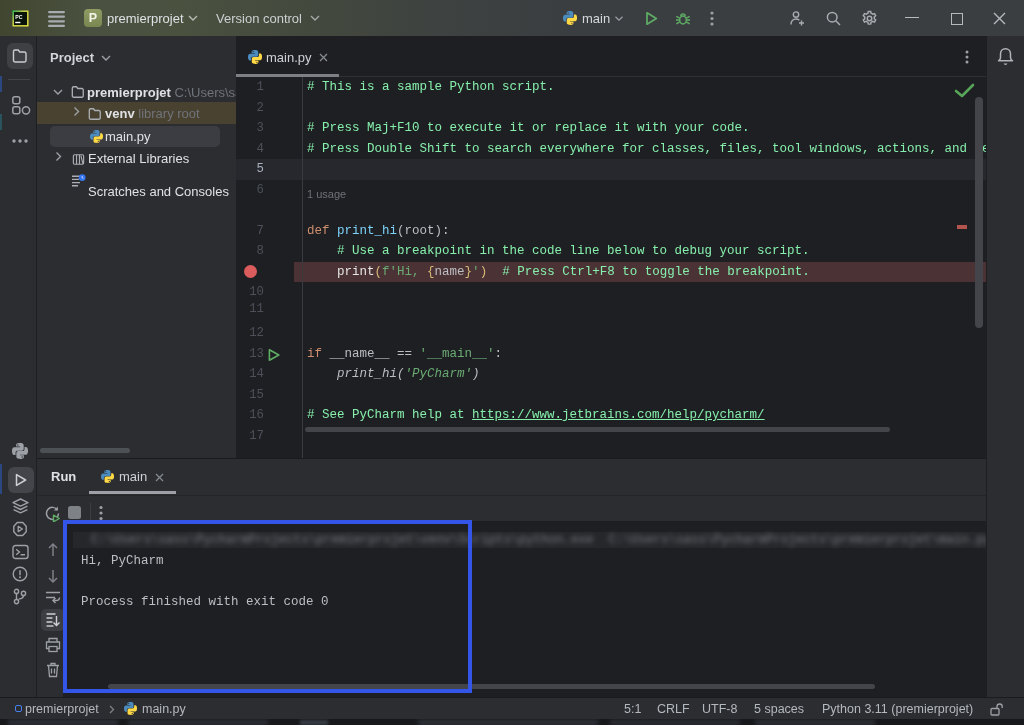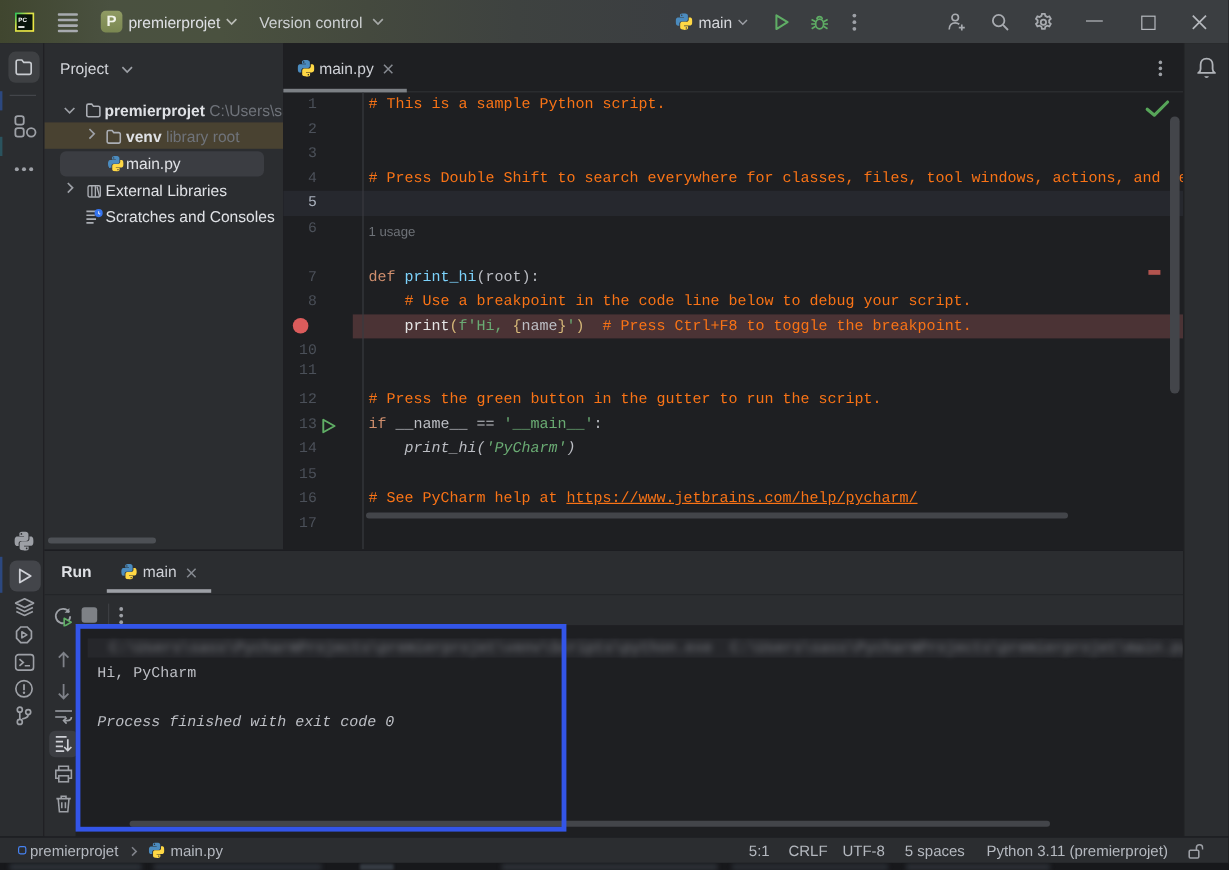--- a/index.html
+++ b/index.html
@@ -1,21 +1,21 @@
 <!DOCTYPE html>
 <html><head>
 <meta charset="utf-8">
 <style>
   html,body{margin:0;padding:0;background:#111;}
   #app{position:relative;width:1024px;height:725px;overflow:hidden;
        font-family:"Liberation Sans",sans-serif;background:#1E1F22;}
   .abs{position:absolute;}
   .mono{font-family:"Liberation Mono",monospace;font-size:12.5px;line-height:20.5px;white-space:pre;}
   svg{display:block;}
-  .cmt{color:#f97316;}
+  .cmt{color:#86efac;}
   .kw{color:#CF8E6D;}
   .fn{color:#7dd3fc;}
   .str{color:#6AAB73;}
   .par{color:#D5B778;}
   .txt{color:#BCBEC4;}
   .builtin{color:#e5e5e5;}
   .lnum{position:absolute;left:224px;width:40px;text-align:right;color:#4B5059;
         font-family:"Liberation Mono",monospace;font-size:12.3px;line-height:20.5px;}
 </style>
 </head>
@@ -187,21 +187,21 @@
       </g>
     </svg>
 
     <div class="abs" style="left:0;top:40px;width:1.5px;height:16px;background:#2D63D0;opacity:.5"></div>
     <div class="abs" style="left:0;top:78px;width:1.5px;height:16px;background:#2A7A8C;opacity:.5"></div>
     <div class="abs" style="left:0;top:428px;width:1.5px;height:30px;background:#2D63D0;opacity:.5"></div>
   </div>
 
   <div class="abs" id="projpanel" style="left:37px;top:36px;width:199px;height:422px;background:#2B2D30;overflow:hidden;">
 
-    <div class="abs" style="left:13px;top:13.5px;font-size:13px;font-weight:normal;color:#D3D5DA;">Project</div>
+    <div class="abs" style="left:13px;top:13.5px;font-size:13px;font-weight:bold;color:#D3D5DA;">Project</div>
     <svg class="abs" style="left:64px;top:18px" width="10" height="8" viewBox="0 0 10 8">
         <path d="M1 2l4 4 4-4" stroke="#9DA0A6" stroke-width="1.4" fill="none"></path>
       </svg>
 
     <div class="abs" style="left:0;top:66px;width:199px;height:22px;background:#494231;"></div>
     <div class="abs" style="left:13px;top:89.5px;width:170px;height:21.5px;background:#3B3D42;border-radius:5px;"></div>
 
     <svg class="abs" style="left:16px;top:52px" width="10" height="8" viewBox="0 0 10 8">
         <path d="M1 2l4 4 4-4" stroke="#9DA0A6" stroke-width="1.4" fill="none"></path>
       </svg>
@@ -234,21 +234,21 @@
     </svg>
     <div class="abs" style="left:51px;top:115px;font-size:13px;color:#DFE1E5;">External Libraries</div>
 
     <svg class="abs" style="left:34px;top:138px" width="15" height="14" viewBox="0 0 15 14">
       <g stroke="#ABAEB4" stroke-width="1.4">
           <path d="M1 2.2h9M1 5.4h7M1 8.6h8M1 11.8h6"></path>
         </g>
       <circle cx="11.2" cy="3.6" r="3.4" fill="#3574F0"></circle>
       <path d="M11.2 2v1.8l1.3.8" stroke="#D8E2F6" stroke-width="0.9" fill="none"></path>
     </svg>
-    <div class="abs" style="left:51px;top:137px;font-size:13px;color:#DFE1E5;text-align:right;">Scratches and Consoles</div>
+    <div class="abs" style="left:51px;top:148px;font-size:13px;color:#DFE1E5;text-align:right;">Scratches and Consoles</div>
 
     <div class="abs" style="left:3px;top:412px;width:90px;height:5px;border-radius:3px;background:#4D5055;"></div>
   </div>
 
   <div class="abs" id="editor" style="left:236px;top:36px;width:750px;height:422px;background:#1E1F22;overflow:hidden;">
 
     <div class="abs" style="left:0;top:0;width:750px;height:40px;border-bottom:1px solid #2E3033;"></div>
     <div class="abs" style="left:0;top:37.5px;width:103px;height:3px;background:#7C8085;"></div>
     <svg class="abs" style="left:12px;top:14px" width="14" height="14" viewBox="0 0 110 110">
         <use href="#pylogo"></use>
@@ -291,26 +291,26 @@
 
     <div class="abs" style="left:7.5px;top:229px;width:13px;height:13px;border-radius:50%;background:#DB5C5C;"></div>
 
     <svg class="abs" style="left:31px;top:312px" width="14" height="14" viewBox="0 0 14 14">
         <path d="M2.4 1.8L11.8 7 2.4 12.2z" fill="none" stroke="#5FAD65" stroke-width="1.6" stroke-linejoin="round"></path>
       </svg>
 
     <div class="abs" style="left:65.5px;top:41px;width:1px;height:381px;background:#393B40;"></div>
 
     <div class="abs mono cmt" style="left:71px;top:41px;"># This is a sample Python script.</div>
+    <div class="abs mono cmt" style="left:71px;top:82px;"># Press Maj+F10 to execute it or replace it with your code.</div>
     <div class="abs mono cmt" style="left:71px;top:102.5px;"># Press Double Shift to search everywhere for classes, files, tool windows, actions, and settings.</div>
     <div class="abs" style="left:71px;top:152px;font-size:11px;color:#6E7278;font-family:'Liberation Sans',sans-serif;">1 usage</div>
     <div class="abs mono" style="left:71px;top:184.5px;"><span class="kw">def</span><span class="txt"> </span><span class="fn">print_hi</span><span class="txt">(root):</span></div>
     <div class="abs mono cmt" style="left:71px;top:205px;">    # Use a breakpoint in the code line below to debug your script.</div>
     <div class="abs mono" style="left:71px;top:225.5px;">    <span class="builtin">print</span><span class="par">(</span><span class="str">f'Hi, </span><span class="par">{</span><span class="txt">name</span><span class="par">}</span><span class="str">'</span><span class="par">)</span><span class="cmt">  # Press Ctrl+F8 to toggle the breakpoint.</span></div>
-    <div class="abs mono cmt" style="left:71px;top:287px;"># Press the green button in the gutter to run the script.</div>
     <div class="abs mono" style="left:71px;top:307.5px;"><span class="kw">if</span><span class="txt"> __name__ == </span><span class="str">'__main__'</span><span class="txt">:</span></div>
     <div class="abs mono" style="left:71px;top:328px;font-style:italic;"><span class="txt">    print_hi(</span><span class="str">'PyCharm'</span><span class="txt">)</span></div>
     <div class="abs mono cmt" style="left:71px;top:369px;"># See PyCharm help at <span style="text-decoration:underline">https://www.jetbrains.com/help/pycharm/</span></div>
 
     <div class="abs" style="left:739px;top:61px;width:8px;height:231px;background:#43454A;border-radius:4px;"></div>
     <div class="abs" style="left:721px;top:189px;width:10px;height:3.5px;background:#B3544F;"></div>
     <div class="abs" style="left:69px;top:391px;width:585px;height:5px;background:#43454A;border-radius:3px;"></div>
   </div>
 
   <div class="abs" id="runpanel" style="left:37px;top:458px;width:949px;height:239px;background:#2B2D30;border-top:1px solid #1A1B1E;overflow:hidden;">
@@ -372,21 +372,21 @@
       <g stroke="#9DA0A6" stroke-width="1.3" fill="none">
           <path d="M1 3.5h12M5 3.5V1.5h4v2M2.5 3.5l1 11h7l1-11"></path>
           <path d="M5.5 6.5v5M8.5 6.5v5"></path>
         </g>
     </svg>
 
     <div class="abs" style="left:26px;top:62px;width:923px;height:177px;background:#1E1F22;overflow:hidden;">
       <div class="abs" style="left:10px;top:11px;width:912px;height:16px;background:#26272B;"></div>
       <div class="abs mono" style="left:28px;top:9px;color:#95989E;filter:blur(2.6px);opacity:.75;">C:\Users\sass\PycharmProjects\premierprojet\venv\Scripts\python.exe  C:\Users\sass\PycharmProjects\premierprojet\main.py  premie</div>
       <div class="abs mono" style="left:18px;top:30px;color:#BCBEC4;">Hi, PyCharm</div>
-      <div class="abs mono" style="left:18px;top:71px;color:#BCBEC4;font-style:italic;">Process finished with exit code 0</div>
+      <div class="abs mono" style="left:18px;top:71px;color:#BCBEC4;">Process finished with exit code 0</div>
       <div class="abs" style="left:45px;top:163px;width:767px;height:5px;background:#43454A;border-radius:3px;"></div>
     </div>
 
     <div class="abs" style="left:26px;top:60.5px;width:401px;height:165px;border:4.5px solid #3355E8;"></div>
   </div>
 
   <div class="abs" id="rightstripe" style="left:986px;top:36px;width:38px;height:661px;background:#2B2D30;border-left:1px solid #1E1F22;">
     <svg class="abs" style="left:10px;top:11px" width="17" height="19" viewBox="0 0 17 19">
       <g fill="none" stroke="#B0B3B8" stroke-width="1.5">
         <path d="M8.5 1.8 c3.2 0 5 2.4 5 5.2 v3.4 c0 1.6 .8 2.6 2 3.4 H1.5 c1.2 -.8 2-1.8 2-3.4 V7 c0-2.8 1.8-5.2 5-5.2z" stroke-linejoin="round"></path>

